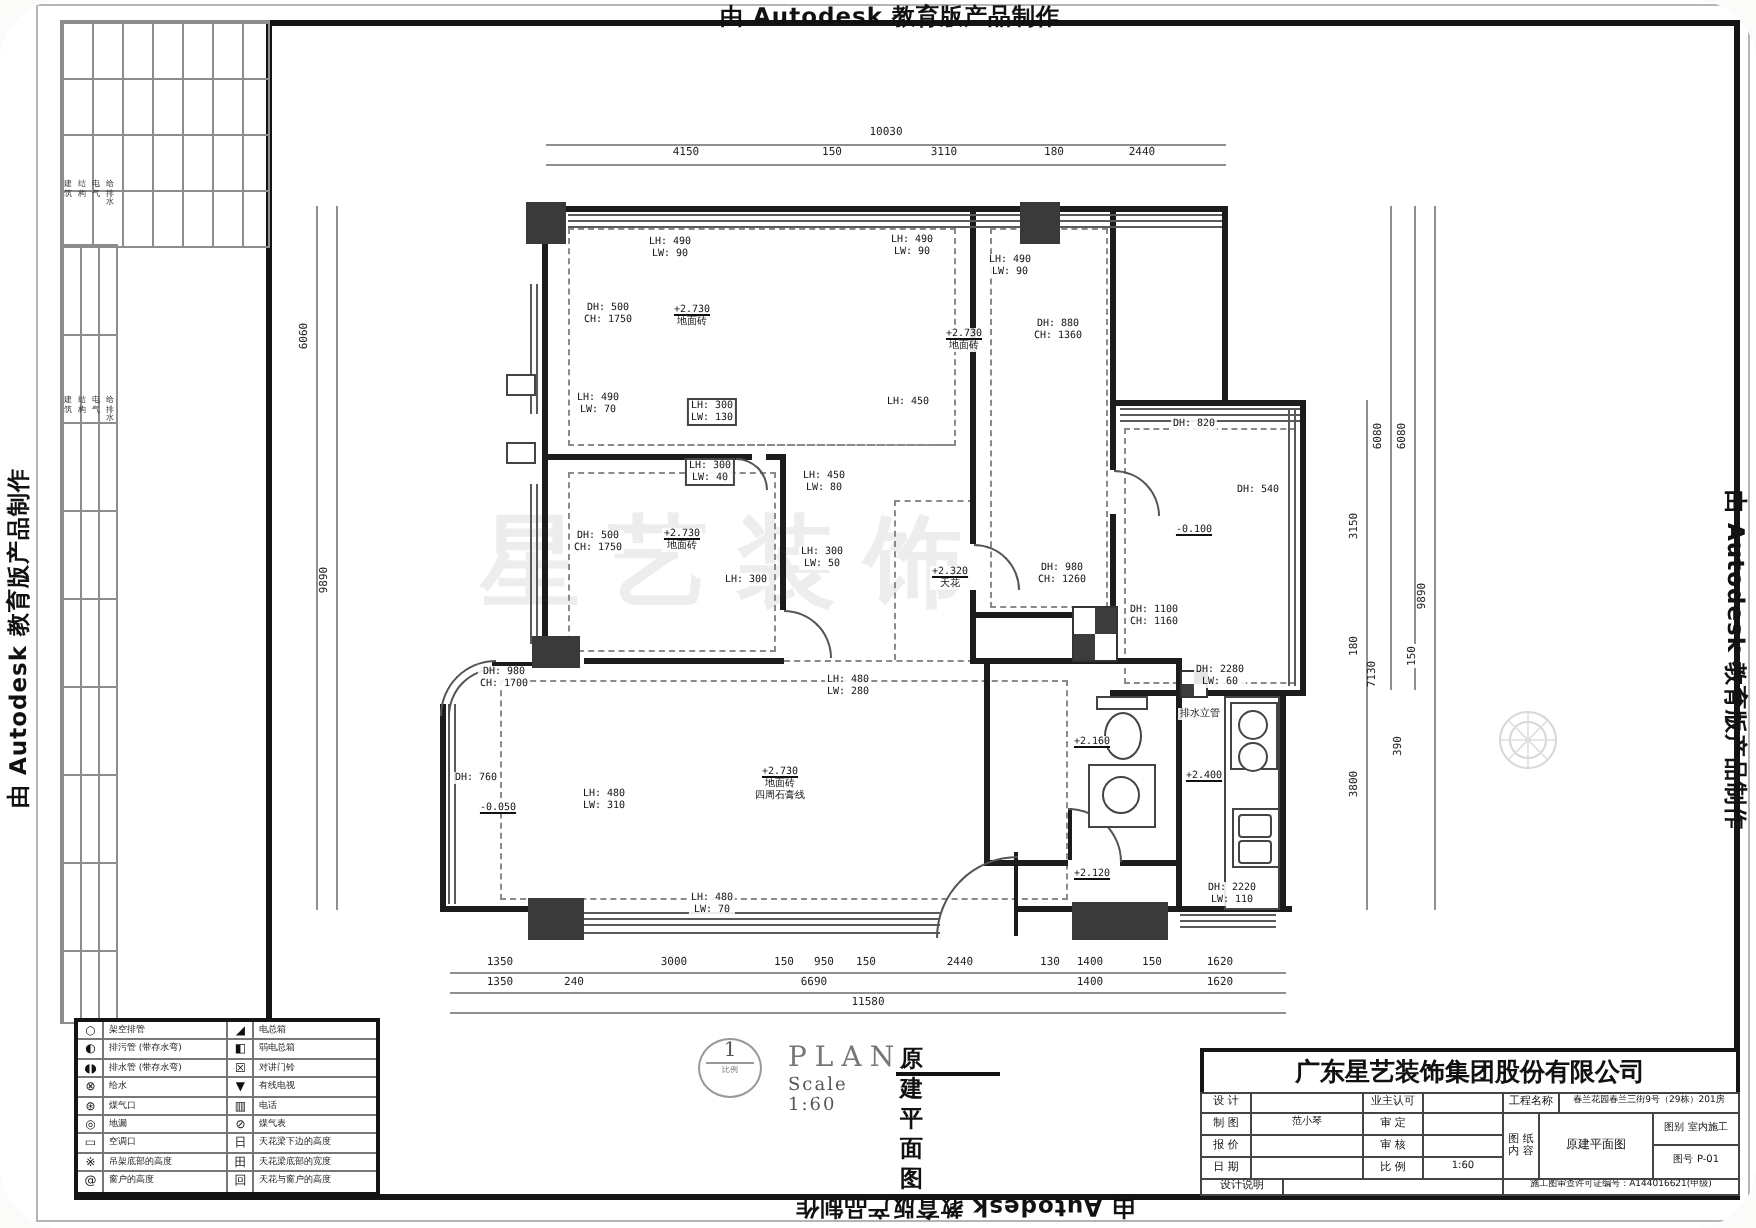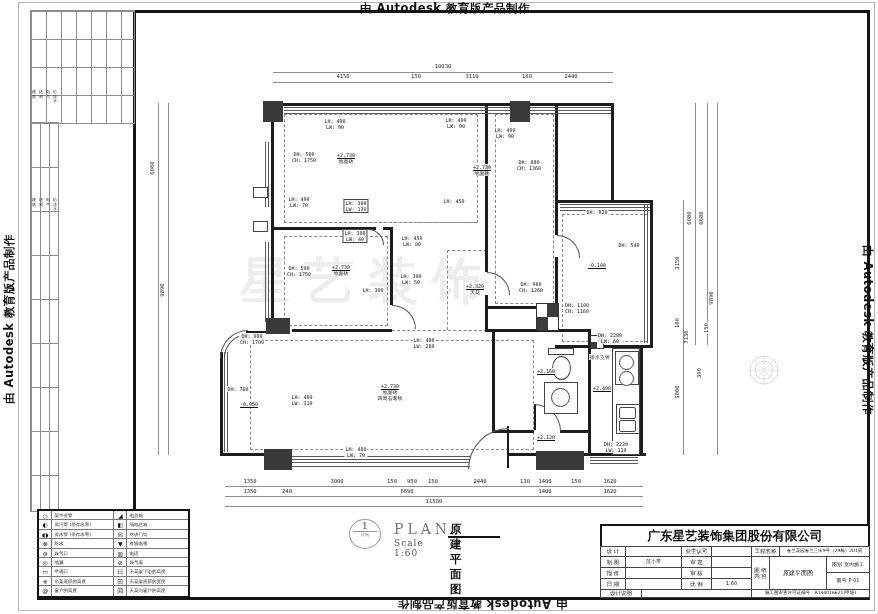--- a/index.html
+++ b/index.html
@@ -1,17 +1,17 @@
 <!DOCTYPE html>
 <html><head>
 <meta charset="utf-8">
 <style>
   html,body{margin:0;padding:0;background:#fbfbfa;}
   #stage{position:relative;width:878px;height:614px;background:#fff;overflow:hidden;
-         font-family:"DejaVu Sans","Liberation Sans",sans-serif;color:#111;}
+         font-family:"DejaVu Sans","Liberation Sans",sans-serif;color:#111;border-radius:31px;}
   .abs{position:absolute;}
   .ol{position:absolute;background:#b5b5b5;}
   .f{position:absolute;background:#141414;}
   .w{position:absolute;background:#1c1c1c;z-index:2;}
   .tl{position:absolute;background:#5a5a5a;z-index:2;}
   .col{position:absolute;background:#3a3a3a;z-index:3;}
   .chk{position:absolute;background:conic-gradient(#3c3c3c 0 25%,#fff 0 50%,#3c3c3c 0 75%,#fff 0);z-index:3;border:1px solid #333;}
   .dshr{position:absolute;border:1px dashed #8a8a8a;z-index:1;}
   .dshh{position:absolute;border-top:1px dashed #8a8a8a;z-index:1;}
   .dshv{position:absolute;border-left:1px dashed #8a8a8a;z-index:1;}

